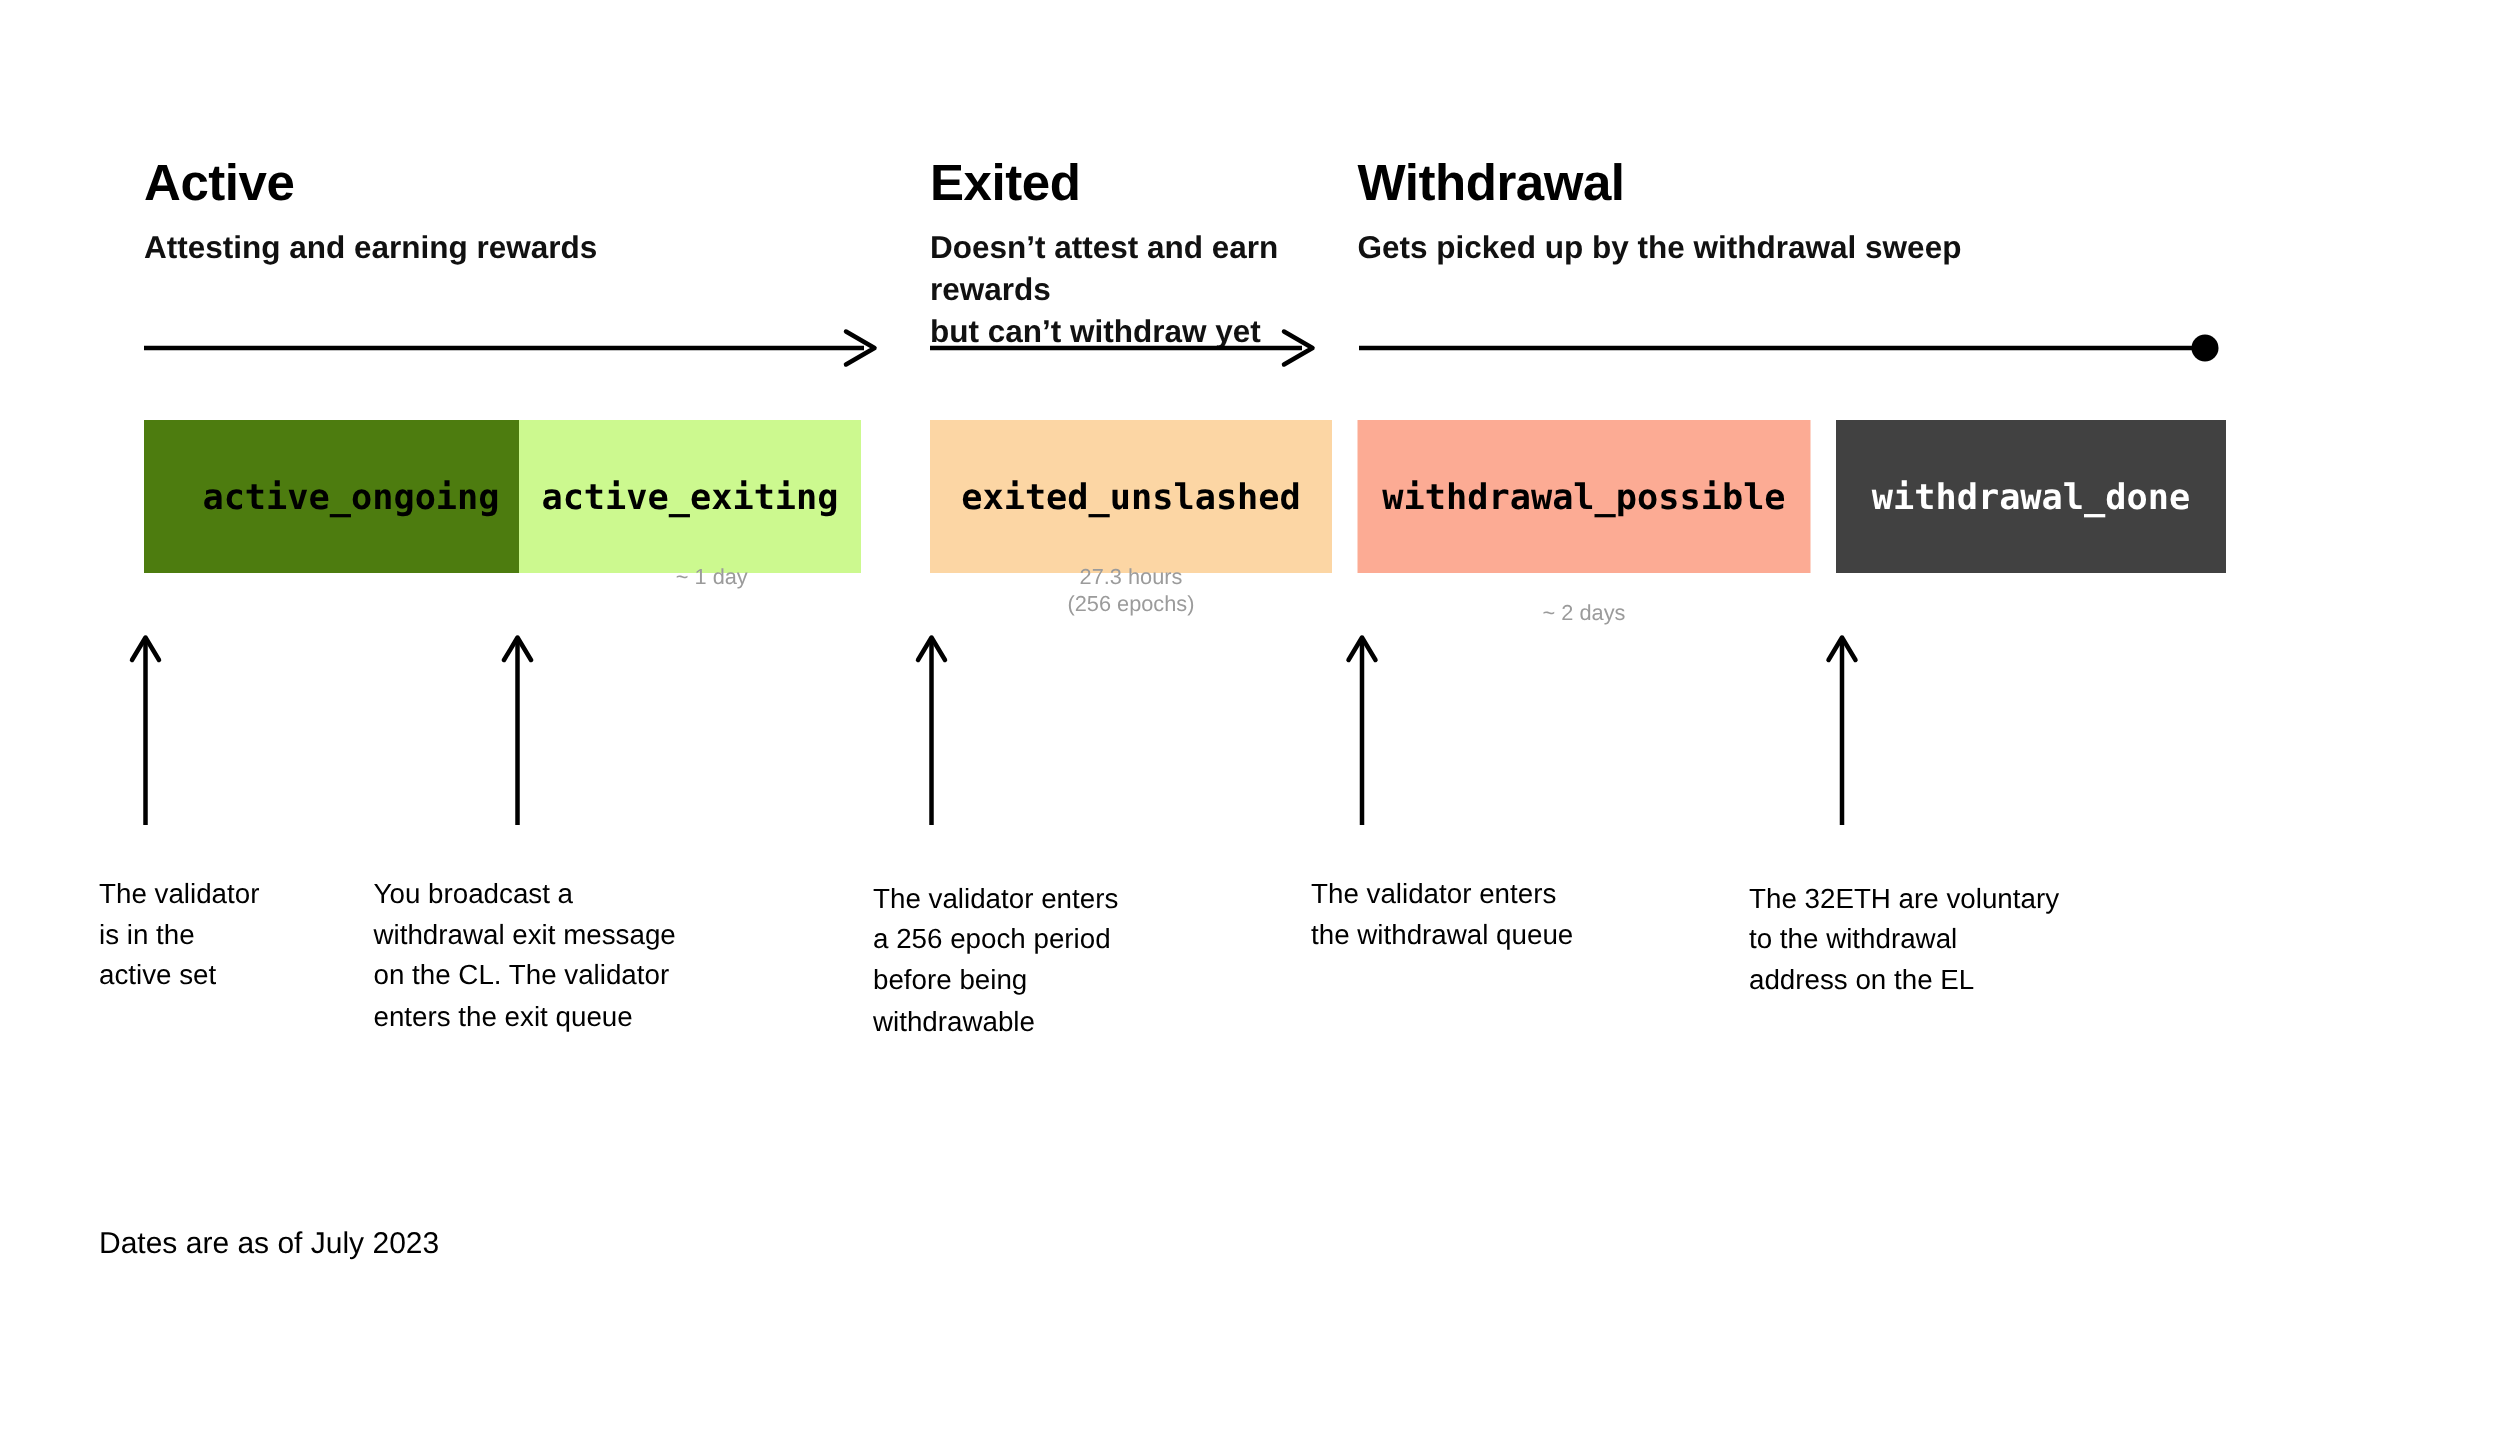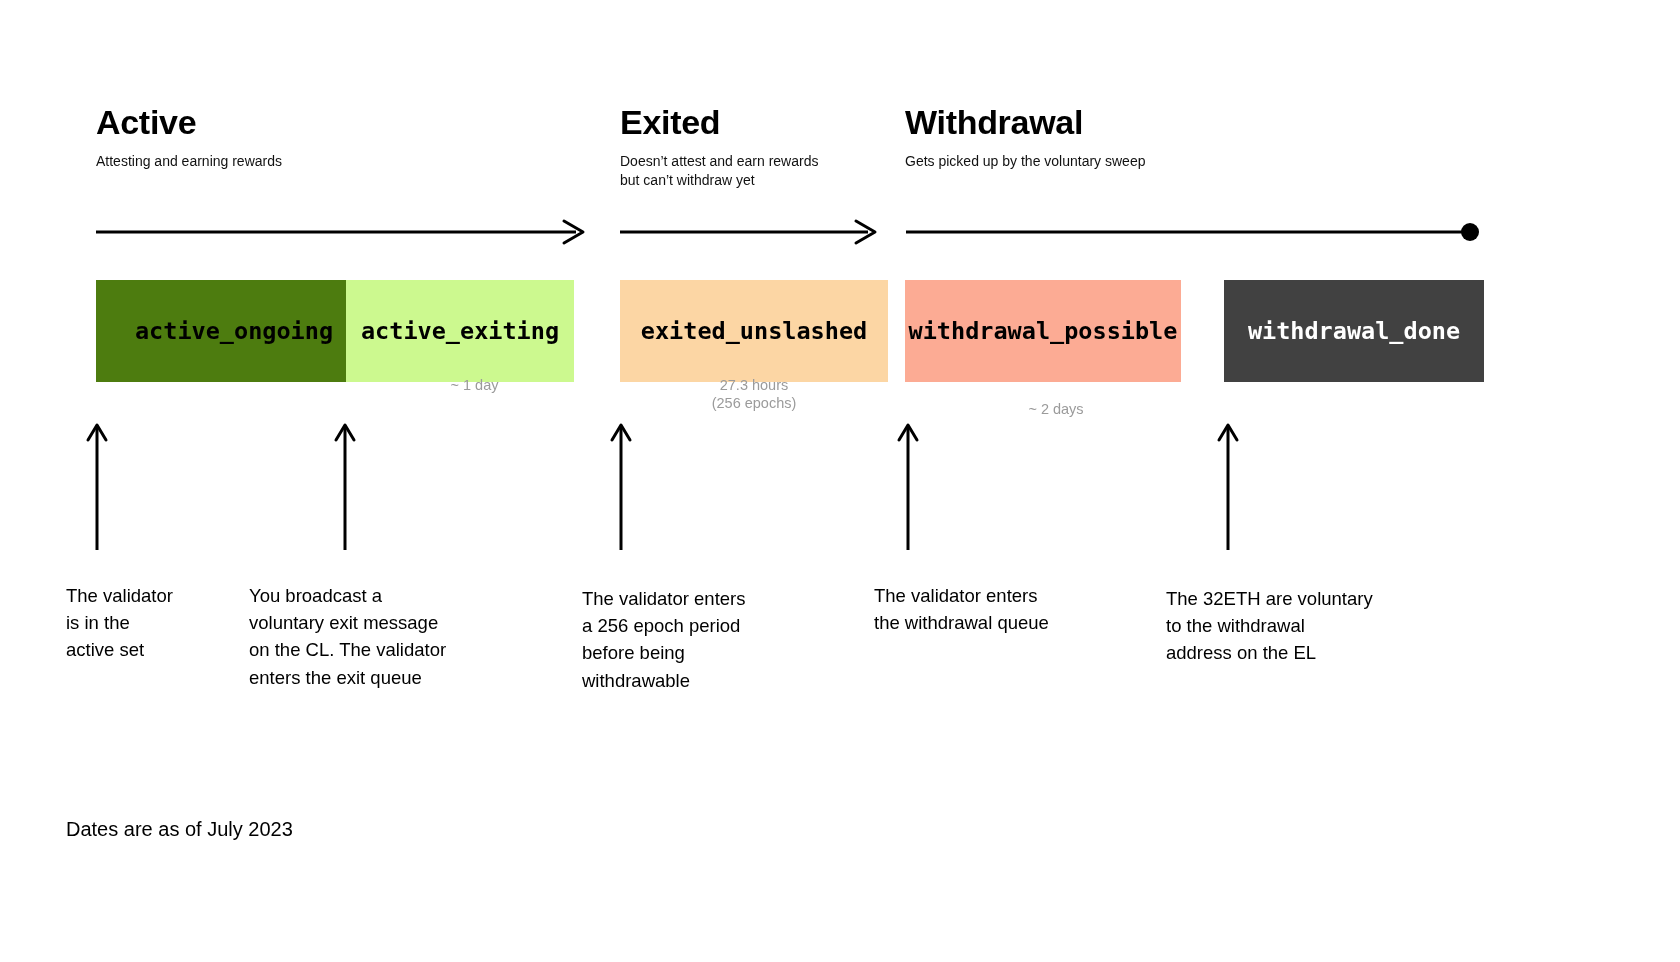--- a/index.html
+++ b/index.html
@@ -27,22 +27,22 @@
   .phase-title {
     font-size: 34px;
     font-weight: bold;
     letter-spacing: -0.3px;
     line-height: 1.05;
     color: #000;
     white-space: nowrap;
   }
   .phase-sub {
     margin-top: 11px;
-    font-size: 14px;
-    font-weight: normal;
+    font-size: 21px;
+    font-weight: bold;
     line-height: 1.35;
     color: #111111;
   }
 
   
   .tl-arrow {
     position: absolute;
     height: 24px;
   }
   .tl-arrow svg {
@@ -110,21 +110,21 @@
   </div>
 
   <div class="phase" style="left:620px; top:105px; width:275px;">
     <div class="phase-title">Exited</div>
     <div class="phase-sub" style="white-space:pre-line;">Doesn’t attest and earn rewards
 but can’t withdraw yet</div>
   </div>
 
   <div class="phase" style="left:905px; top:105px; width:520px;">
     <div class="phase-title">Withdrawal</div>
-    <div class="phase-sub" style="white-space:pre-line;">Gets picked up by the voluntary sweep</div>
+    <div class="phase-sub" style="white-space:pre-line;">Gets picked up by the withdrawal sweep</div>
   </div>
 
   <div class="tl-arrow" style="left:96px; top:220px; width:490px;">
     <svg width="490" height="24" viewBox="0 0 490 24">
       <line x1="0" y1="12" x2="480" y2="12" stroke="#000" stroke-width="3"></line>
       <polyline points="468,1 487,12 468,23" fill="none" stroke="#000" stroke-width="3" stroke-linecap="round" stroke-linejoin="round"></polyline>
     </svg>
   </div>
 
   <div class="tl-arrow" style="left:620px; top:220px; width:258px;">
@@ -146,21 +146,21 @@
   </div>
 
   <div class="status-box" style="left:346px; top:280px; width:228px; background:#ccf98f;">
     <span class="status-label" style="color:#000000;">active_exiting</span>
   </div>
 
   <div class="status-box" style="left:620px; top:280px; width:268px; background:#fcd6a4;">
     <span class="status-label" style="color:#000000;">exited_unslashed</span>
   </div>
 
-  <div class="status-box" style="left:905px; top:280px; width:276px; background:#fcab94;">
+  <div class="status-box" style="left:905px; top:280px; width:302px; background:#fcab94;">
     <span class="status-label" style="color:#000000;">withdrawal_possible</span>
   </div>
 
   <div class="status-box" style="left:1224px; top:280px; width:260px; background:#414141;">
     <span class="status-label" style="color:#ffffff;">withdrawal_done</span>
   </div>
 
   <div class="duration" style="left:346px; top:376px; width:257px; white-space:pre-line;">~ 1 day</div>
 
   <div class="duration" style="left:620px; top:376px; width:268px; white-space:pre-line;">27.3 hours
@@ -201,21 +201,21 @@
       <line x1="11" y1="128" x2="11" y2="6" stroke="#000" stroke-width="3"></line>
       <polyline points="2,18 11,3 20,18" fill="none" stroke="#000" stroke-width="3" stroke-linecap="round" stroke-linejoin="round"></polyline>
     </svg>
   </div>
 
   <div class="note" style="left:66px; top:582px; width:180px; white-space:pre-line;">The validator
 is in the
 active set</div>
 
   <div class="note" style="left:249px; top:582px; width:290px; white-space:pre-line;">You broadcast a
-voluntary exit message
+withdrawal exit message
 on the CL. The validator
 enters the exit queue</div>
 
   <div class="note" style="left:582px; top:585px; width:250px; white-space:pre-line;">The validator enters
 a 256 epoch period
 before being
 withdrawable</div>
 
   <div class="note" style="left:874px; top:582px; width:250px; white-space:pre-line;">The validator enters
 the withdrawal queue</div>

